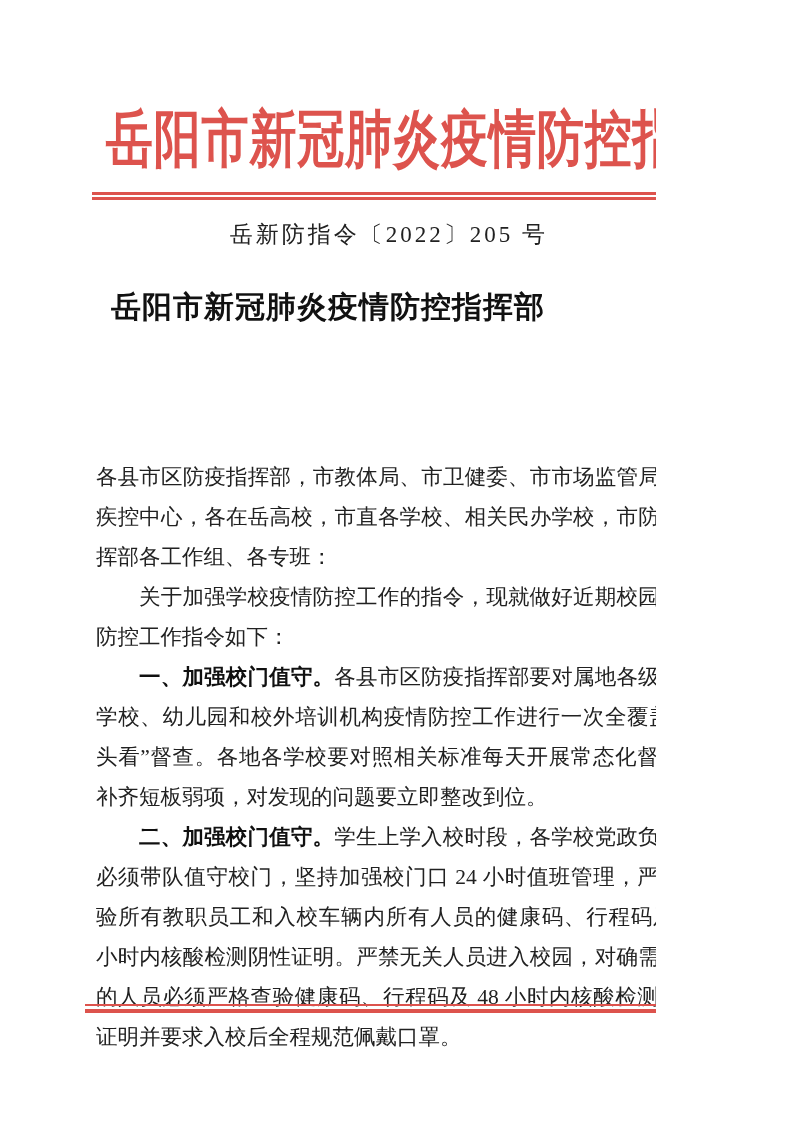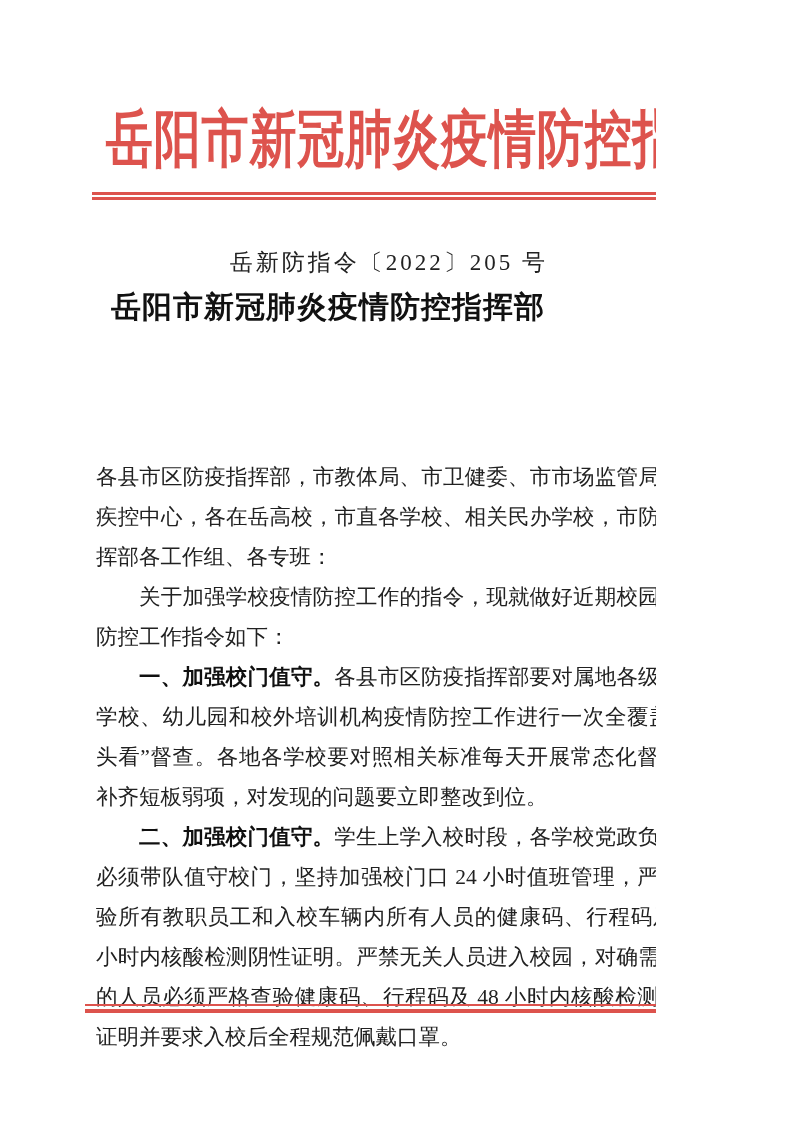--- a/index.html
+++ b/index.html
@@ -45,21 +45,20 @@
   
   .doc-number {
     position: absolute;
     top: 221px;
     right: 108px;
     font-size: 23px;
     line-height: 28px;
     letter-spacing: 3px;
     color: var(--ink);
     white-space: nowrap;
-    margin-top: 28px;
   }
   
   .doc-title {
     position: absolute;
     top: 287px;
     left: 0;
     width: 100%;
     margin: 0;
     text-align: center;
     font-size: 30px;

